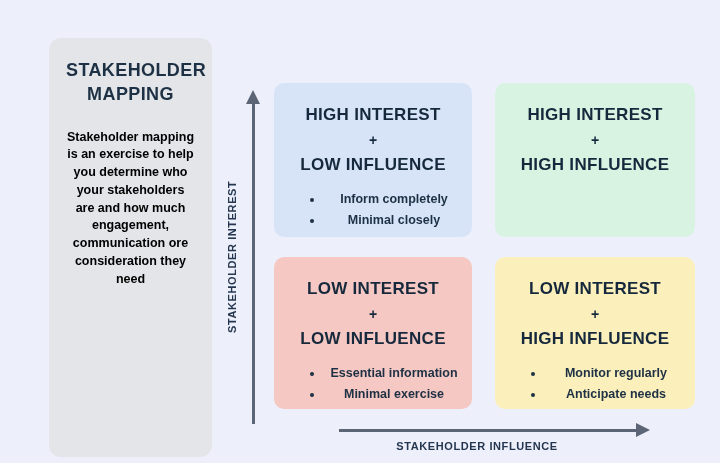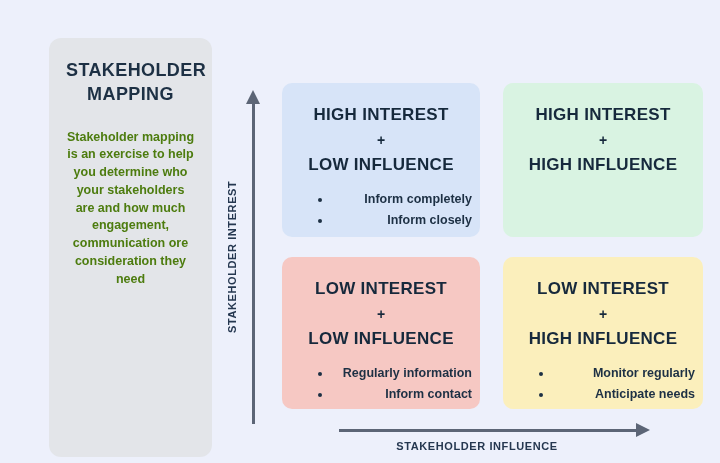--- a/index.html
+++ b/index.html
@@ -32,21 +32,21 @@
     font-weight: 700;
     letter-spacing: 0.4px;
     line-height: 1.35;
     color: #1d3044;
   }
   .sidebar-para {
     margin-top: 22px;
     font-size: 12.5px;
     font-weight: 700;
     line-height: 1.42;
-    color: #4d7c0f;
+    color: #000000;
   }
   .sidebar-para + .sidebar-para { margin-top: 18px; }
 
   
   .y-axis-line {
     position: absolute;
     left: 236px; top: 86px;
     width: 2.5px; height: 322px;
     background: #5c6576;
   }
@@ -94,21 +94,21 @@
     text-align: center;
     font-size: 11px;
     font-weight: 700;
     letter-spacing: 0.6px;
     color: #253750;
   }
 
   
   .quad-grid {
     position: absolute;
-    left: 262px; top: 63px;
+    left: 254px; top: 63px;
     width: 429px; height: 334px;
     display: grid;
     grid-template-columns: 206px 208px;
     grid-template-rows: 162px 160px;
     column-gap: 15px;
     row-gap: 12px;
   }
   .quadrant {
     border-radius: 10px;
     padding-top: 17px;
@@ -122,21 +122,21 @@
     line-height: 22px;
   }
   .quad-plus {
     font-size: 14px;
     font-weight: 700;
     line-height: 20px;
   }
   .quad-bullets {
     margin-top: 15px;
     padding-left: 42px;
-    text-align: right;
+    text-align: center;
     list-style: disc;
   }
   .quad-bullets li {
     font-size: 12.5px;
     font-weight: 700;
     line-height: 1.38;
     color: #1d3044;
   }
 </style>
 </head>
@@ -154,37 +154,37 @@
   <div class="y-axis-label">STAKEHOLDER INTEREST</div>
 
   <div class="quad-grid">
 
     <div class="quadrant" style="background-color: rgb(215, 228, 248);">
       <div class="quad-title">HIGH INTEREST</div>
       <div class="quad-plus">+</div>
       <div class="quad-title">LOW INFLUENCE</div>
       <ul class="quad-bullets">
         <li>Inform completely</li>
-        <li>Inform closely</li>
+        <li>Minimal closely</li>
       </ul>
     </div>
 
     <div class="quadrant" style="background-color: rgb(217, 243, 226);">
       <div class="quad-title">HIGH INTEREST</div>
       <div class="quad-plus">+</div>
       <div class="quad-title">HIGH INFLUENCE</div>
     </div>
 
     <div class="quadrant" style="background-color: rgb(246, 200, 195);">
       <div class="quad-title">LOW INTEREST</div>
       <div class="quad-plus">+</div>
       <div class="quad-title">LOW INFLUENCE</div>
       <ul class="quad-bullets">
-        <li>Regularly information</li>
-        <li>Inform contact</li>
+        <li>Essential information</li>
+        <li>Minimal exercise</li>
       </ul>
     </div>
 
     <div class="quadrant" style="background-color: rgb(251, 239, 188);">
       <div class="quad-title">LOW INTEREST</div>
       <div class="quad-plus">+</div>
       <div class="quad-title">HIGH INFLUENCE</div>
       <ul class="quad-bullets">
         <li>Monitor regularly</li>
         <li>Anticipate needs</li>

